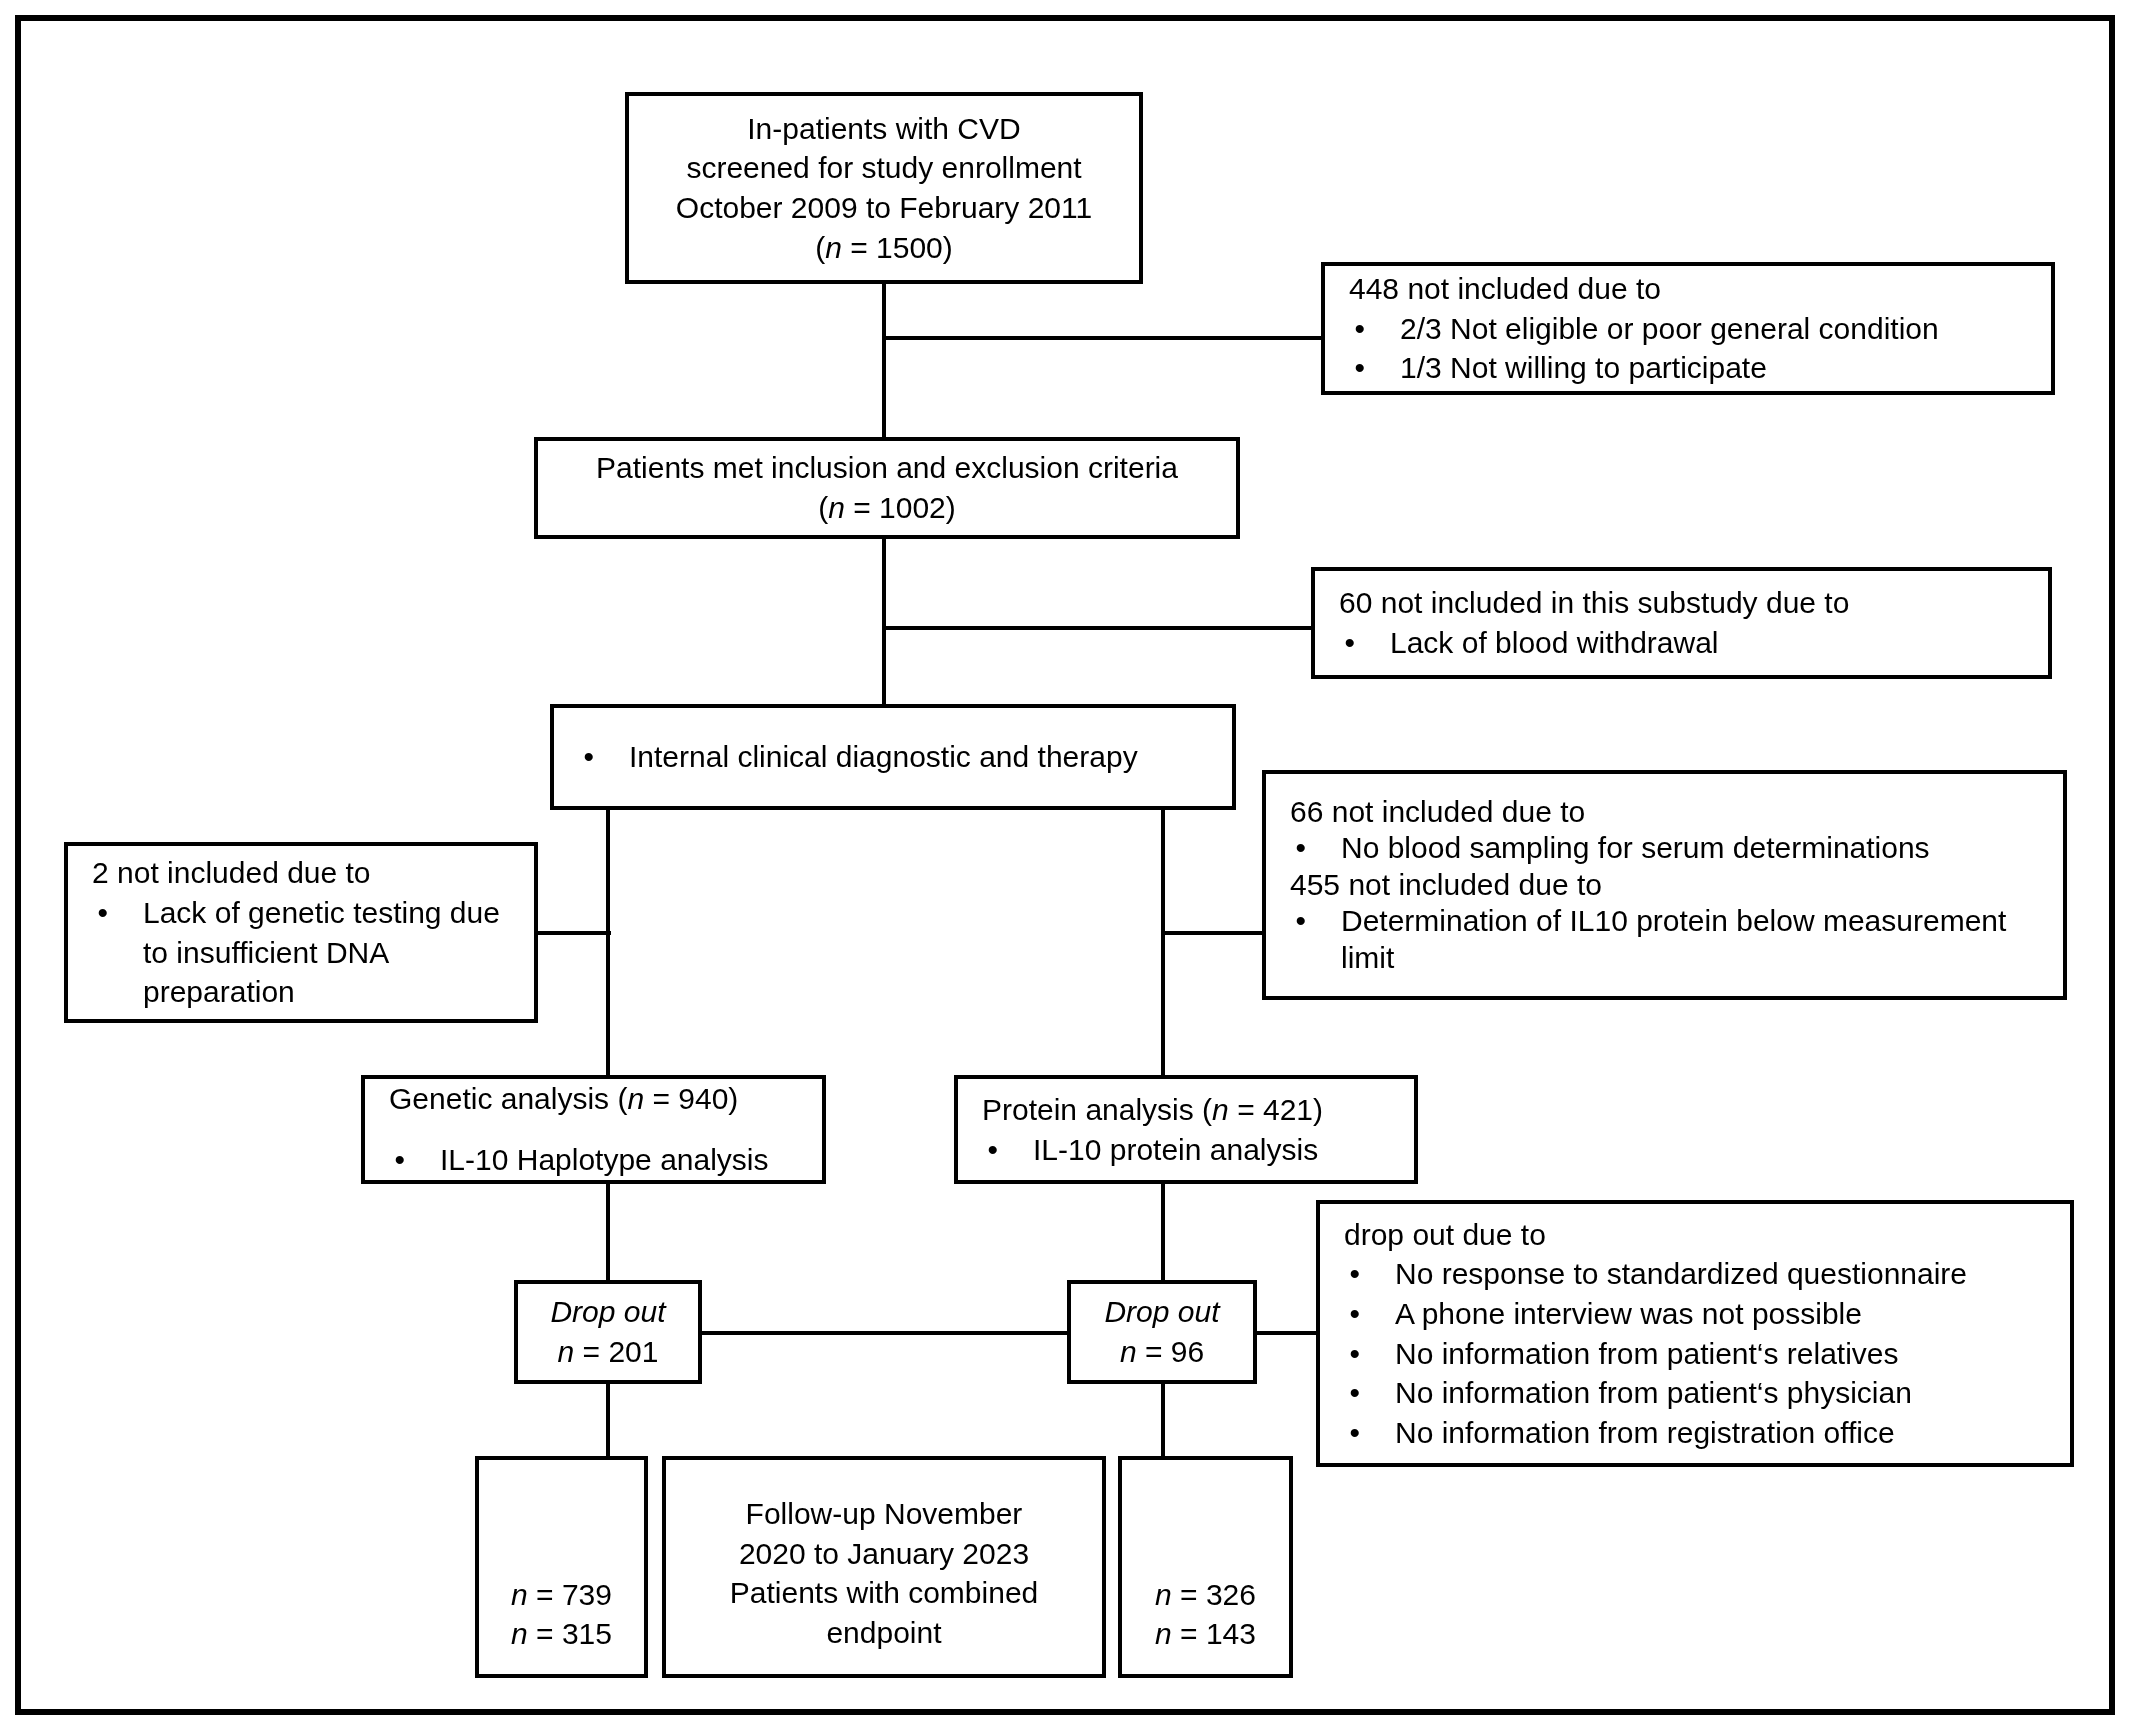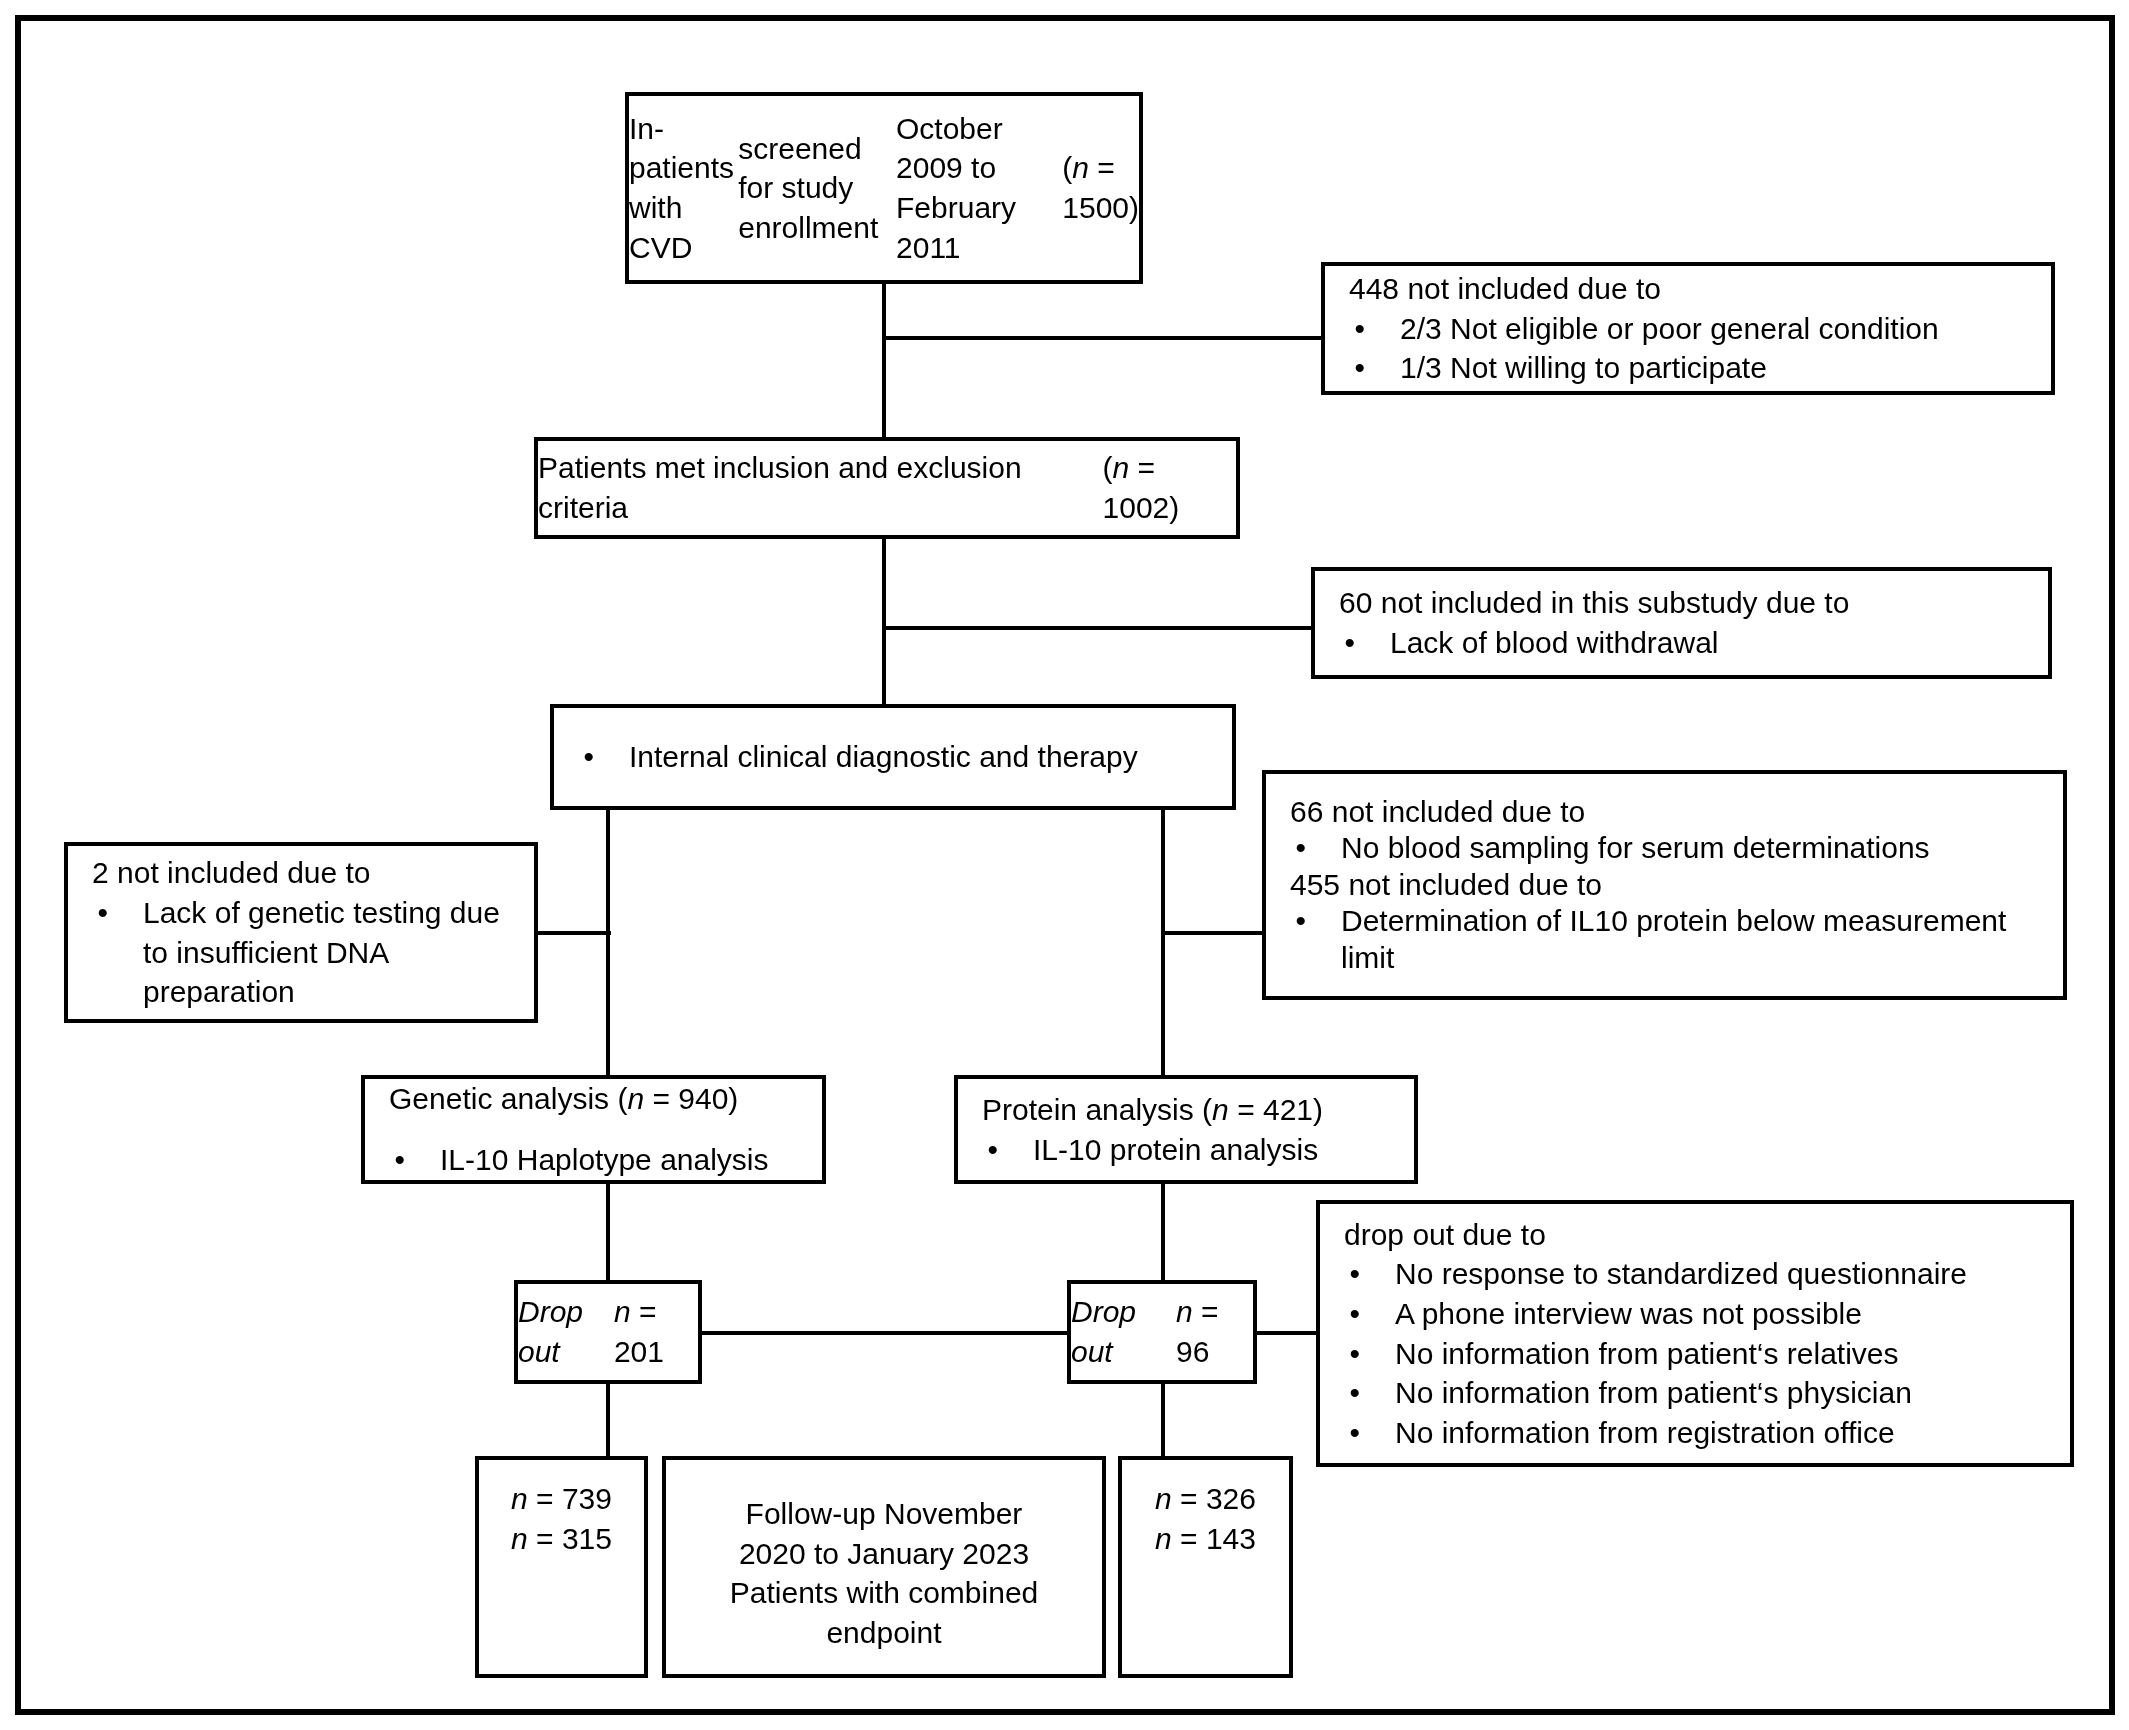--- a/index.html
+++ b/index.html
@@ -5,27 +5,27 @@
   html,body{margin:0;padding:0;background:#ffffff;}
   .stage{
     position:relative;width:2129px;height:1731px;background:#ffffff;
     font-family:"Liberation Sans","DejaVu Sans",sans-serif;
     color:#000;font-size:30px;line-height:1.32;
   }
   .frame{position:absolute;left:15px;top:15px;width:2100px;height:1700px;
     border:6.7px solid #000;box-sizing:border-box;}
   .box{position:absolute;border:4.7px solid #000;background:#fff;box-sizing:border-box;
     overflow:hidden;}
-  .center{display:flex;flex-direction:row;justify-content:center;align-items:center;}
+  .center{display:flex;flex-direction:column;justify-content:center;align-items:center;}
   .leftbox{display:flex;flex-direction:column;justify-content:center;padding:10.8px 19px 10.8px 24px;}
   .tight{line-height:1.22;}
   .brow{display:flex;align-items:flex-start;}
   .bglyph{flex:0 0 51px;padding-left:5.4px;box-sizing:border-box;}
   .btext{flex:1 1 auto;}
-  .nbox{display:flex;flex-direction:column;align-items:center;justify-content:flex-start;
+  .nbox{display:flex;flex-direction:column;align-items:center;justify-content:flex-end;
     text-align:center;padding:19px 0 20px;}
   .fbox{display:flex;flex-direction:column;align-items:center;justify-content:space-between;
     text-align:center;padding:34px 0 23px;}
   .vline,.hline{position:absolute;background:#000;}
   .vline{width:4px;}
   .hline{height:4px;}
 </style>
 </head>
 <body>
 

